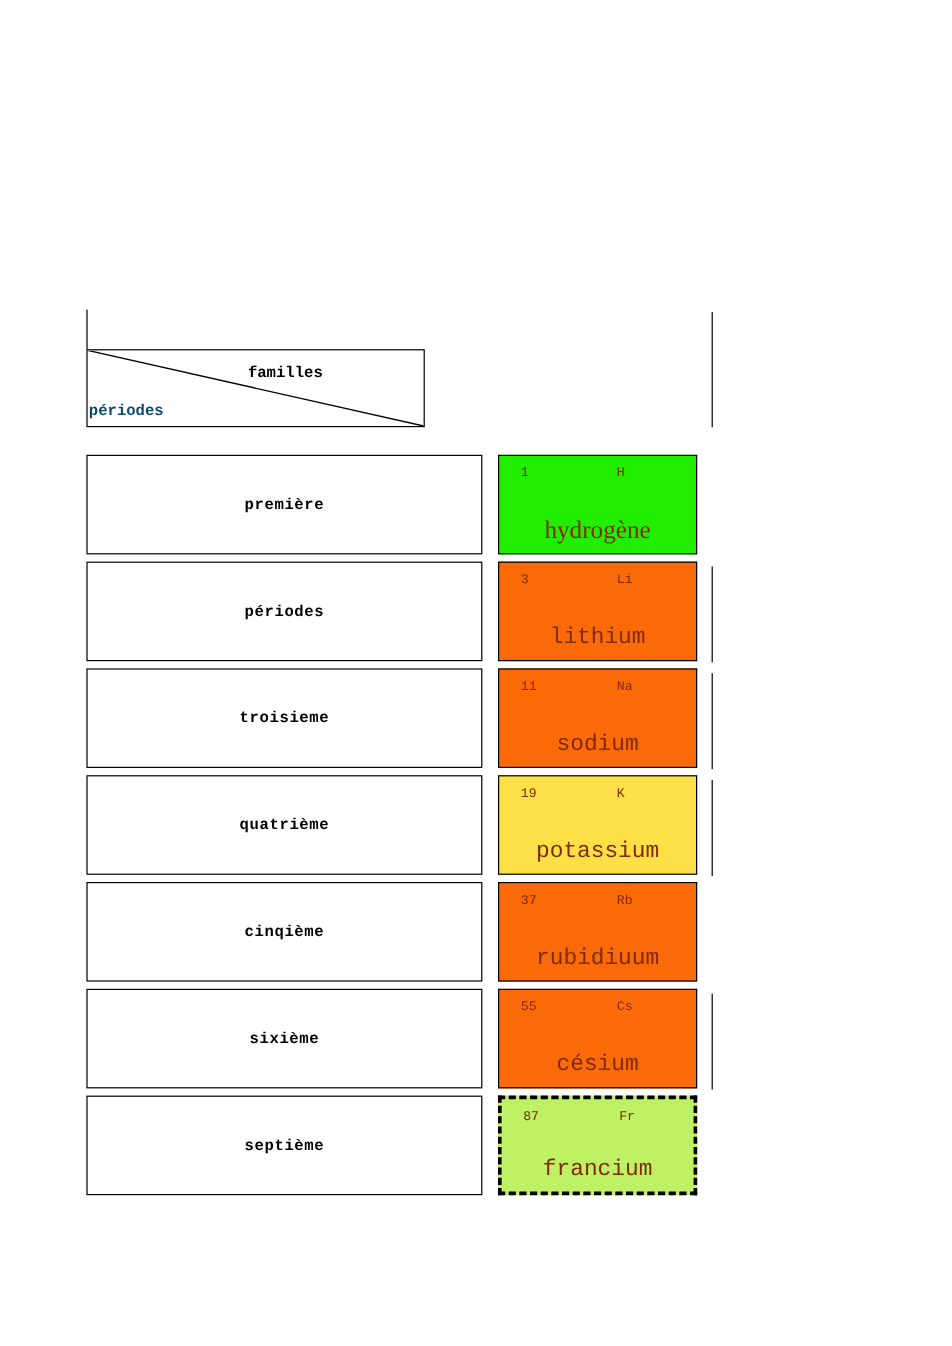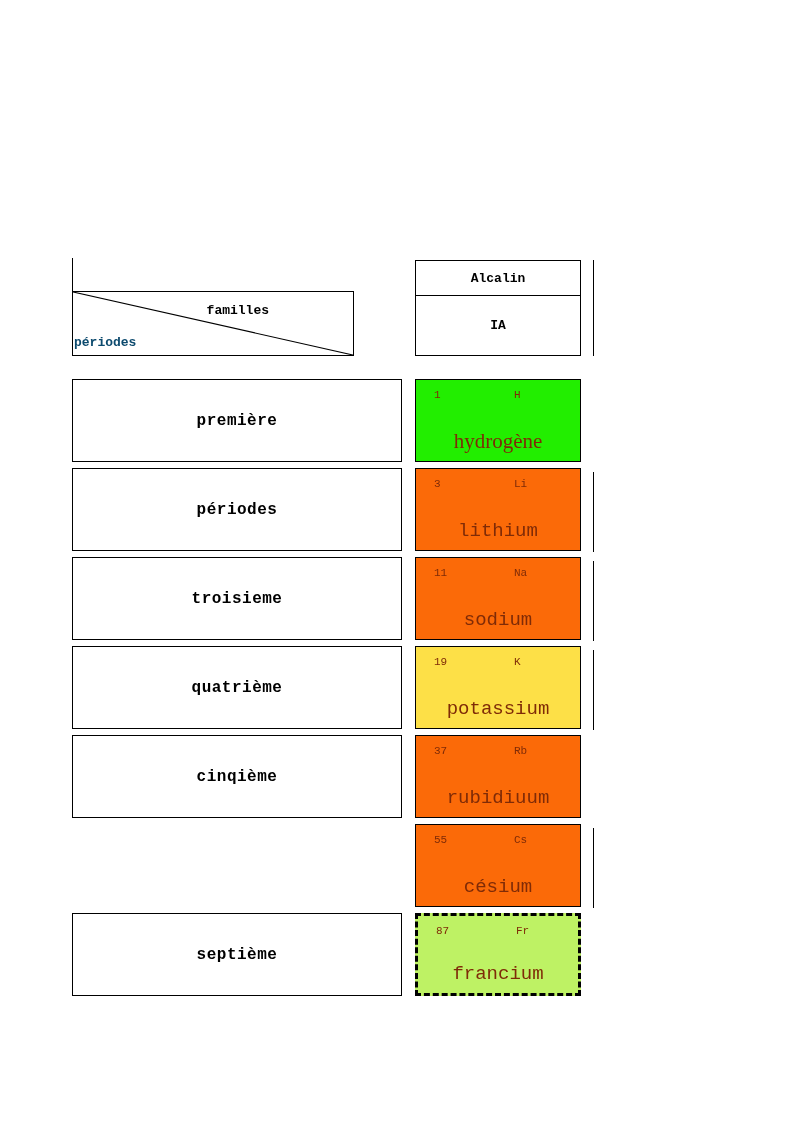--- a/index.html
+++ b/index.html
@@ -108,21 +108,21 @@
     width: 330px;
     height: 83px;
     border: 1px solid #000000;
     box-sizing: border-box;
     display: flex;
     align-items: center;
     justify-content: center;
     background: #ffffff;
   }
   .period-box .period-text {
-    font-size: 16px;
+    font-size: 13px;
     font-weight: bold;
     color: #000000;
     letter-spacing: 0.5px;
   }
 
   
   .element-cell {
     position: absolute;
     left: 415px;
     width: 166px;
@@ -178,39 +178,38 @@
   <div class="header-stub"></div>
 
   <div class="header-left">
     <svg viewBox="0 0 330 65" preserveAspectRatio="none">
       <line x1="0" y1="0" x2="330" y2="65" stroke="#000000" stroke-width="1.2"></line>
     </svg>
     <span class="familles-label">familles</span>
     <span class="periodes-label">périodes</span>
   </div>
 
-  <div class="header-right">
-    <div class="header-family">Alcalin</div>
-    <div class="header-group">IA</div>
-  </div>
 
   <div class="period-box" style="top:379px">
     <span class="period-text">première</span>
   </div>
   <div class="period-box" style="top:468px">
     <span class="period-text">périodes</span>
   </div>
   <div class="period-box" style="top:557px">
     <span class="period-text">troisieme</span>
   </div>
   <div class="period-box" style="top:646px">
     <span class="period-text">quatrième</span>
   </div>
   <div class="period-box" style="top:735px">
     <span class="period-text">cinqième</span>
+  </div>
+  <div class="period-box" style="top:824px">
+    <span class="period-text">sixième</span>
   </div>
   <div class="period-box" style="top:913px">
     <span class="period-text">septième</span>
   </div>
 
   <div class="element-cell serif-name" style="top:379px;background:#22ee00">
     <span class="cell-number">1</span>
     <span class="cell-symbol">H</span>
     <span class="cell-name">hydrogène</span>
   </div>

